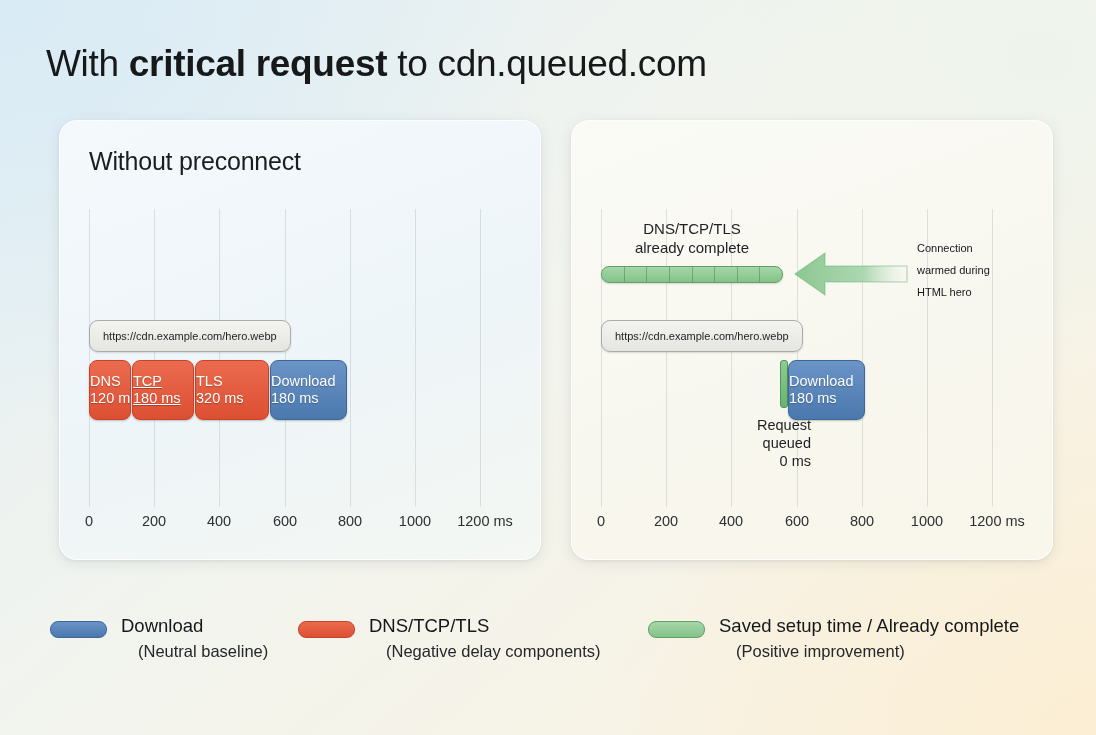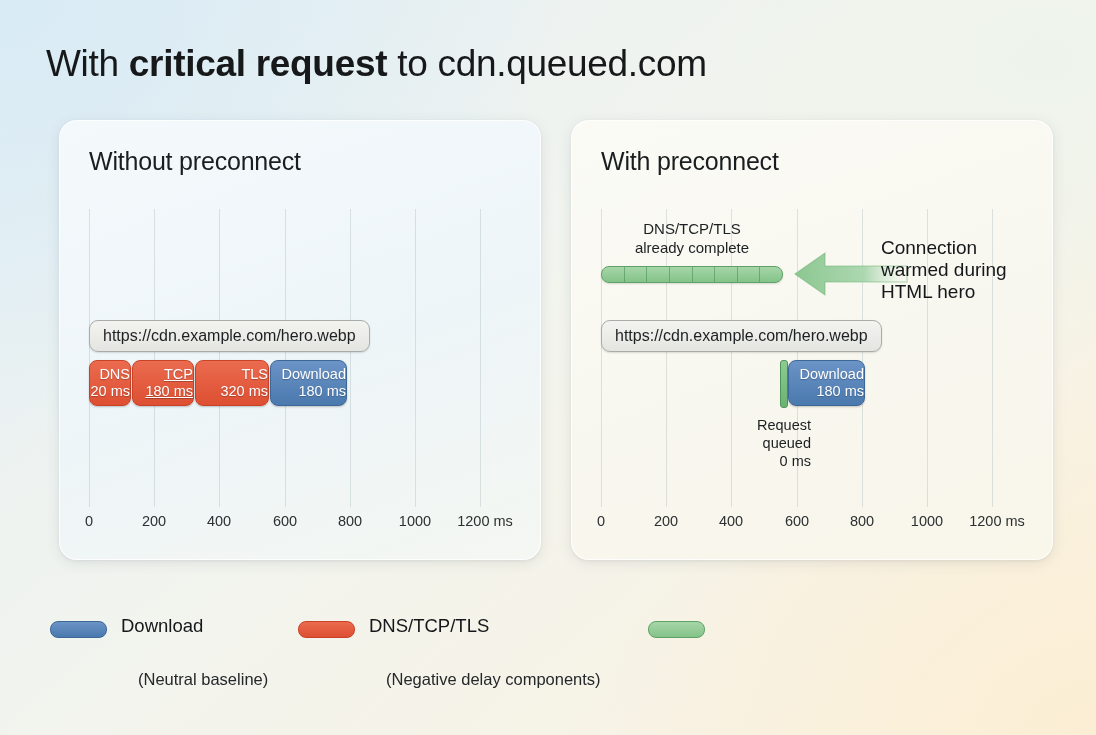--- a/index.html
+++ b/index.html
@@ -93,34 +93,34 @@
 
   
   .url-pill {
     position: absolute;
     height: 32px;
     line-height: 30px;
     padding: 0 13px;
     border-radius: 9px;
     border: 1px solid #a9adaa;
     background: linear-gradient(180deg, #f3f3f0 0%, #e4e4e0 100%);
-    font-size: 16px;
+    font-size: 11px;
     color: #1d2022;
     white-space: nowrap;
     box-shadow: 0 1px 2px rgba(0,0,0,0.13);
   }
 
   
   .bar {
     position: absolute;
-    height: 46px;
+    height: 60px;
     border-radius: 8px;
     display: flex;
     flex-direction: column;
-    align-items: flex-end;
+    align-items: flex-start;
     justify-content: center;
     color: #fff;
     font-size: 14.5px;
     line-height: 17px;
     text-shadow: 0 1px 1px rgba(0,0,0,0.25);
     overflow: hidden;
     box-shadow: 0 1px 2px rgba(0,0,0,0.22);
   }
   .bar-red  { background: linear-gradient(180deg, #eb6b4f 0%, #dd4f32 100%); border: 1px solid #c94227; }
   .bar-blue { background: linear-gradient(180deg, #6b93c6 0%, #4a79ae 100%); border: 1px solid #3d6796; }
@@ -157,24 +157,25 @@
     line-height: 19px;
     color: #1d2022;
     white-space: nowrap;
   }
 
   
   .arrow-wrap { position: absolute; }
 
   .annot {
     position: absolute;
-    font-size: 19px;
+    font-size: 11px;
     line-height: 22px;
     color: #15171a;
     white-space: nowrap;
+    margin-left: 36px;
   }
 
   .queued-caption {
     position: absolute;
     text-align: right;
     font-size: 14.5px;
     line-height: 18px;
     color: #1d2022;
     white-space: nowrap;
     transform: translateX(-50%);
@@ -201,21 +202,20 @@
     color: #15171a;
     white-space: nowrap;
   }
   .legend-sub {
     display: block;
     font-size: 16.5px;
     line-height: 24px;
     color: #25282b;
     white-space: nowrap;
     padding-left: 17px;
-    margin-top: 28px;
   }
 </style>
 </head>
 <body>
 
 <div id="canvas">
 
   <div class="page-title">
     <span>With </span><span class="strong">critical request</span><span> to cdn.queued.com</span>
   </div>
@@ -258,21 +258,20 @@
       <span class="tick" style="left:65px">200</span>
       <span class="tick" style="left:130px">400</span>
       <span class="tick" style="left:196px">600</span>
       <span class="tick" style="left:261px">800</span>
       <span class="tick" style="left:326px">1000</span>
       <span class="tick" style="left:396px">1200 ms</span>
     </div>
   </div>
 
   <div class="card" id="card-right">
-    <div class="card-title">With preconnect</div>
 
     <div class="plot">
 
       <div class="gridline" style="left:0px"></div>
       <div class="gridline" style="left:65px"></div>
       <div class="gridline" style="left:130px"></div>
       <div class="gridline" style="left:196px"></div>
       <div class="gridline" style="left:261px"></div>
       <div class="gridline" style="left:326px"></div>
       <div class="gridline" style="left:391px"></div>
@@ -351,16 +350,18 @@
     <span class="legend-swatch sw-red"></span>
     <span class="legend-text">
       <span class="legend-main">DNS/TCP/TLS</span>
       <span class="legend-sub">(Negative delay components)</span>
     </span>
   </div>
 
   <div class="legend-item" style="left:648px; top:617px;">
     <span class="legend-swatch sw-green"></span>
     <span class="legend-text">
+      <span class="legend-main">Saved setup time / Already complete</span>
+      <span class="legend-sub">(Positive improvement)</span>
     </span>
   </div>
 
 </div>
 
 </body></html>

